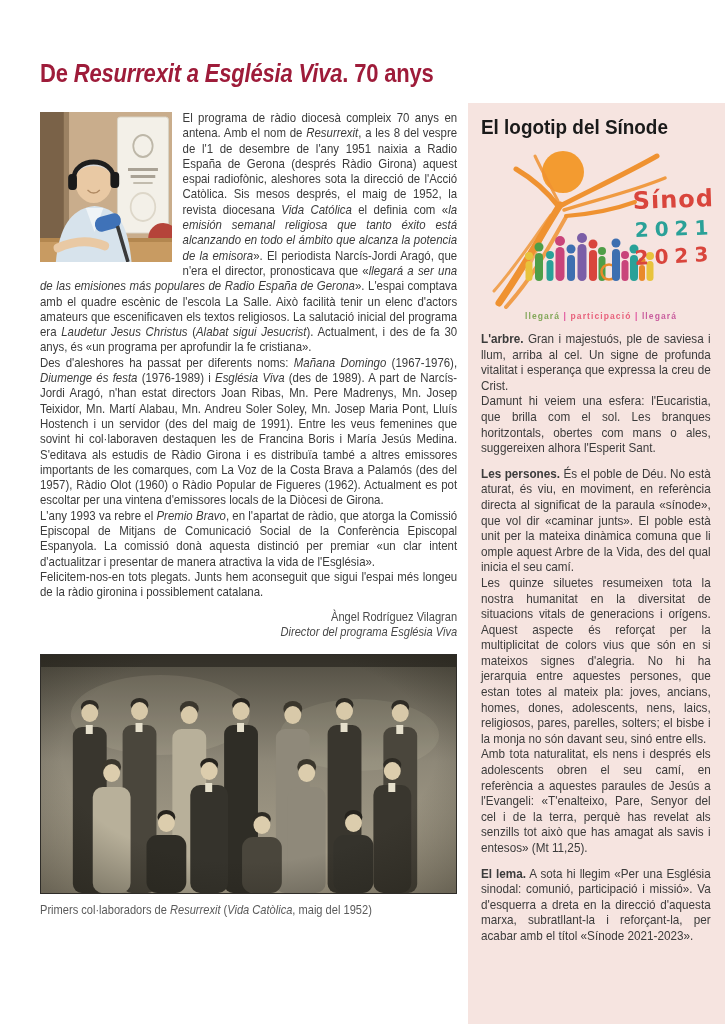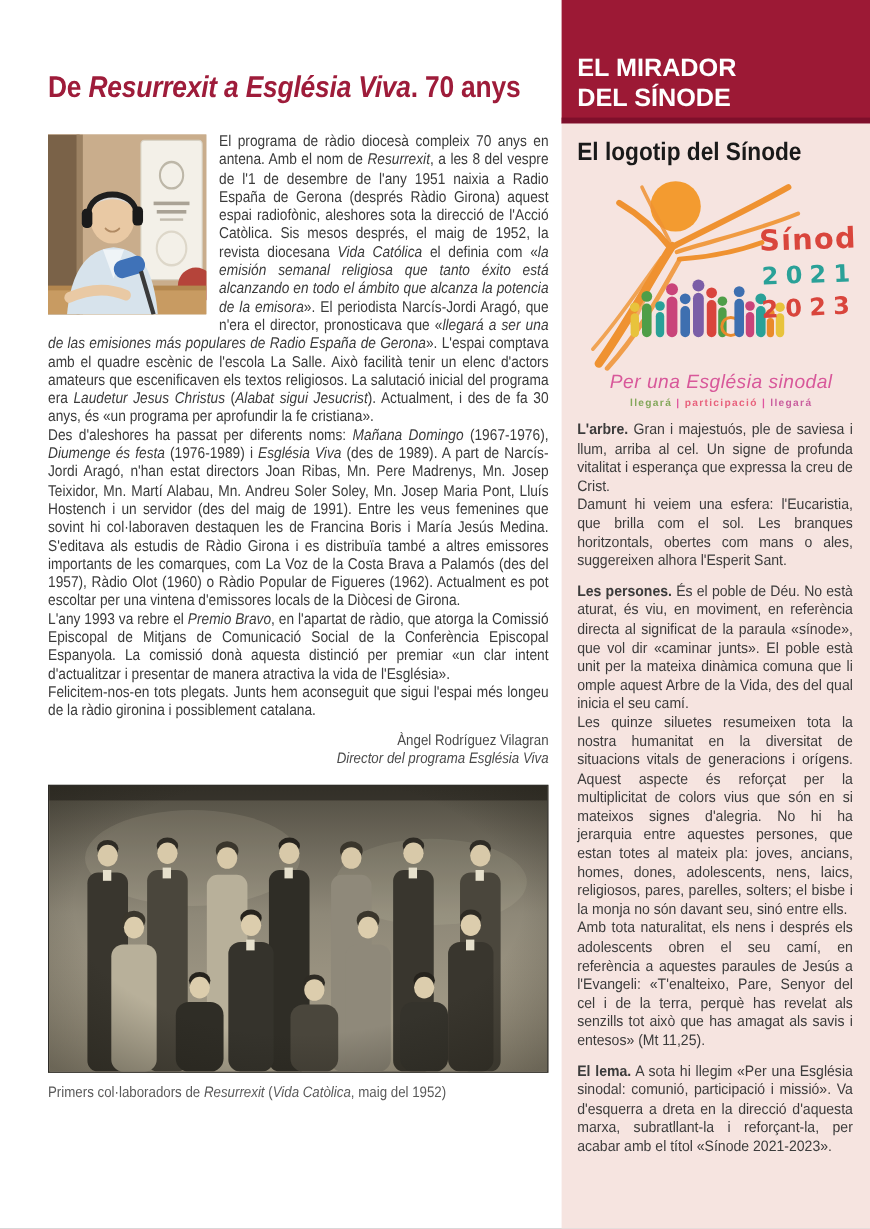--- a/index.html
+++ b/index.html
@@ -200,24 +200,20 @@
 
       <rect width="417" height="12" fill="rgba(20,18,14,0.5)"></rect>
       <rect width="417" height="238" fill="url(#vig)"></rect>
     </svg>
 
     <div class="caption-wrap"><span>Primers col·laboradors de </span><span class="it">Resurrexit</span><span> (</span><span class="it">Vida Catòlica</span><span>, maig del 1952)</span></div>
   </div>
 
   <div class="sidebar">
 
-    <div class="kicker">
-      <div>EL MIRADOR</div>
-      <div>DEL SÍNODE</div>
-    </div>
 
     <div class="pink">
 
       <div class="sb-heading-wrap">
         <h2 class="sb-heading">El logotip del Sínode</h2>
       </div>
 
       <div class="logoblock">
 
         <svg width="224" height="166" viewBox="0 0 224 166" role="img">
@@ -290,21 +286,20 @@
                 <circle cx="161" cy="113" r="4"></circle>
                 <rect x="157.5" y="118" width="7" height="20" rx="3.5"></rect>
               </g>
           </g>
 
           <text x="144" y="66" font-size="24" font-weight="bold" fill="#D9453C" letter-spacing="1" font-family="DejaVu Sans, sans-serif" transform="rotate(-2 144 66)">Sínode</text>
           <text x="146" y="94" font-size="20" font-weight="bold" fill="#2AA198" letter-spacing="6" font-family="DejaVu Sans, sans-serif" transform="rotate(-2 146 94)">2021</text>
           <text x="146" y="122" font-size="20" font-weight="bold" fill="#D9453C" letter-spacing="6" font-family="DejaVu Sans, sans-serif" transform="rotate(-3 146 122)">2023</text>
         </svg>
 
-        <div class="motto">Per una Església sinodal</div>
         <div class="tagline">
           <span style="color:#83A75A">llegará</span>
           <span style="color:#E0559F">|</span>
           <span style="color:#E8617C">participació</span>
           <span style="color:#E0559F">|</span>
           <span style="color:#C95E9E">llegará</span>
         </div>
       </div>
 
       <div class="sb-text">

